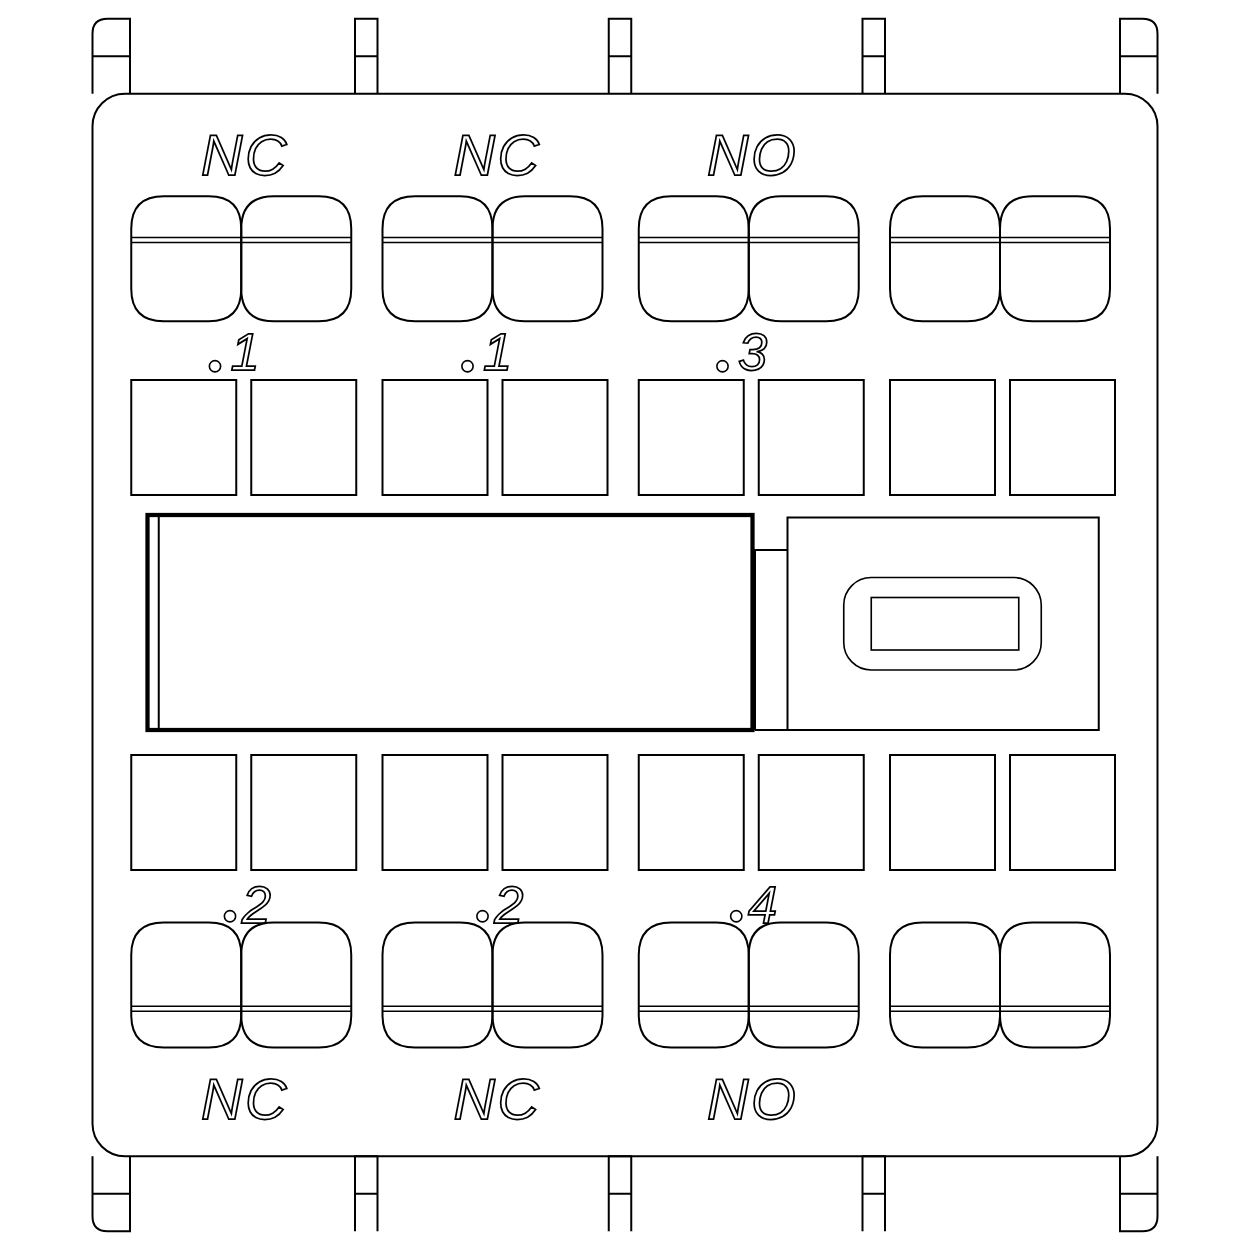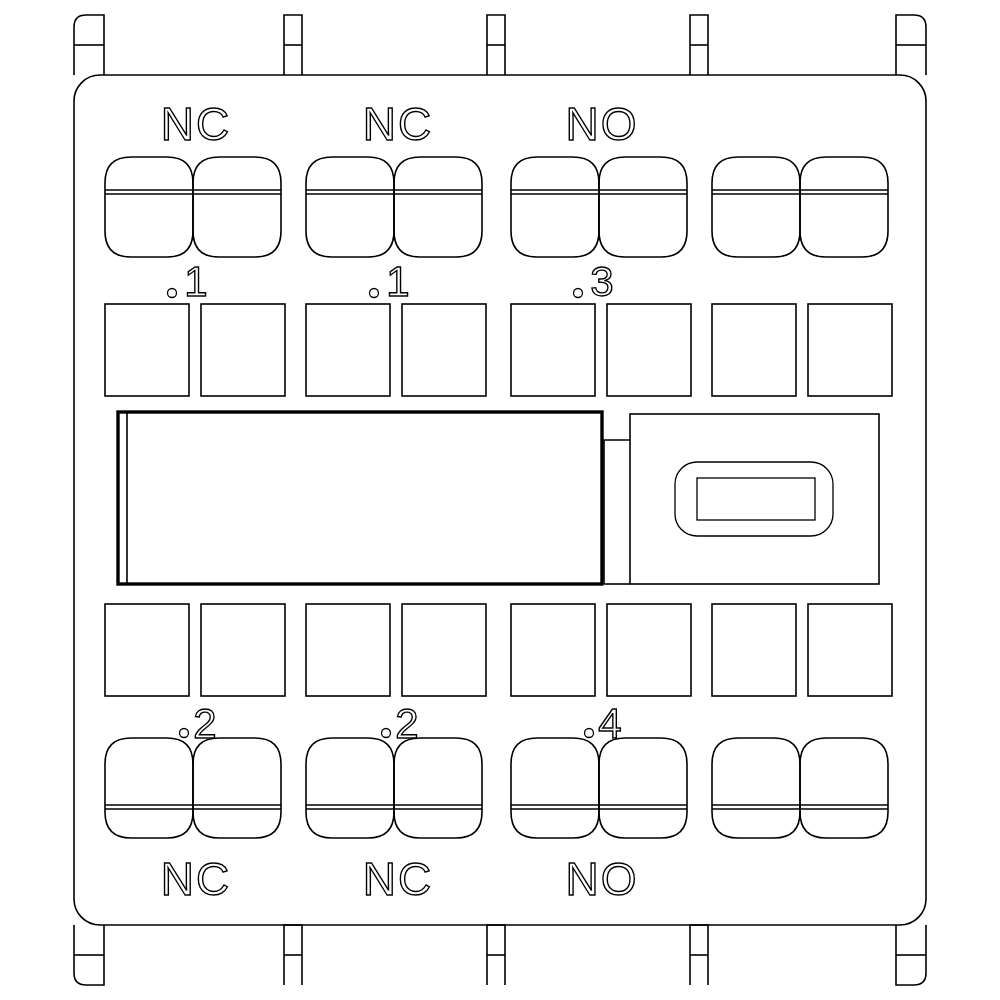--- a/index.html
+++ b/index.html
@@ -10,20 +10,21 @@
   body {
     width: 1000px;
     height: 1000px;
     font-family: "Liberation Sans", sans-serif;
     overflow: hidden;
   }
   #drawing-root {
     position: relative;
     width: 872px;
     height: 1000px;
+    font-style: italic;
   }
   svg#technical-drawing {
     display: block;
     width: 1000px;
     height: 1000px;
   }
   .ln {
     fill: none;
     stroke: #000000;
     stroke-width: 1.6;

